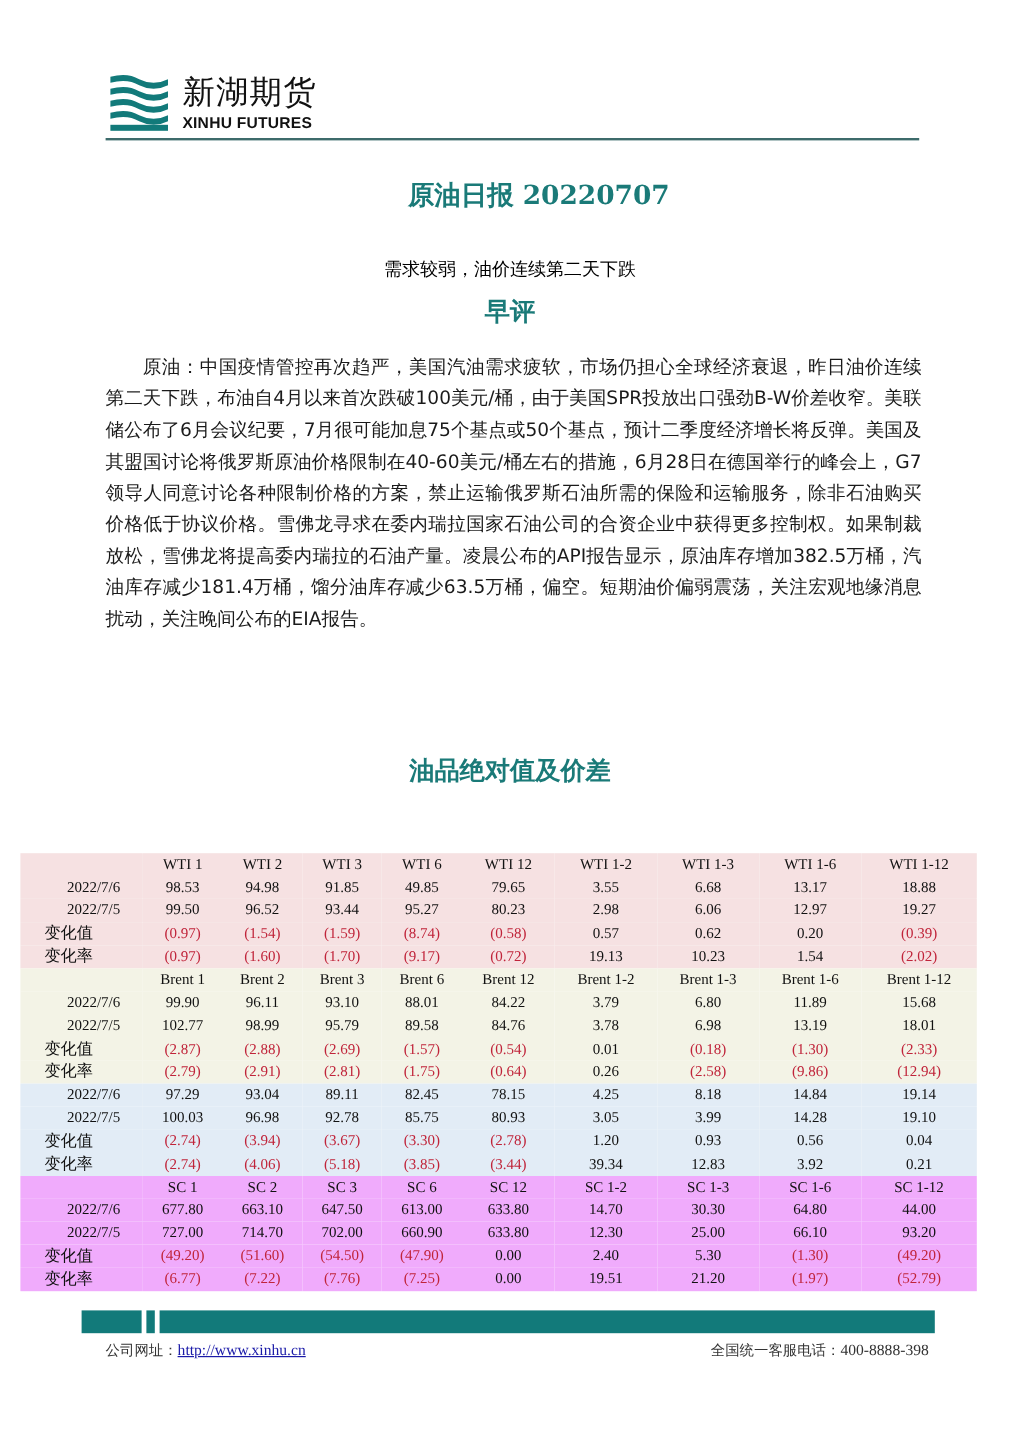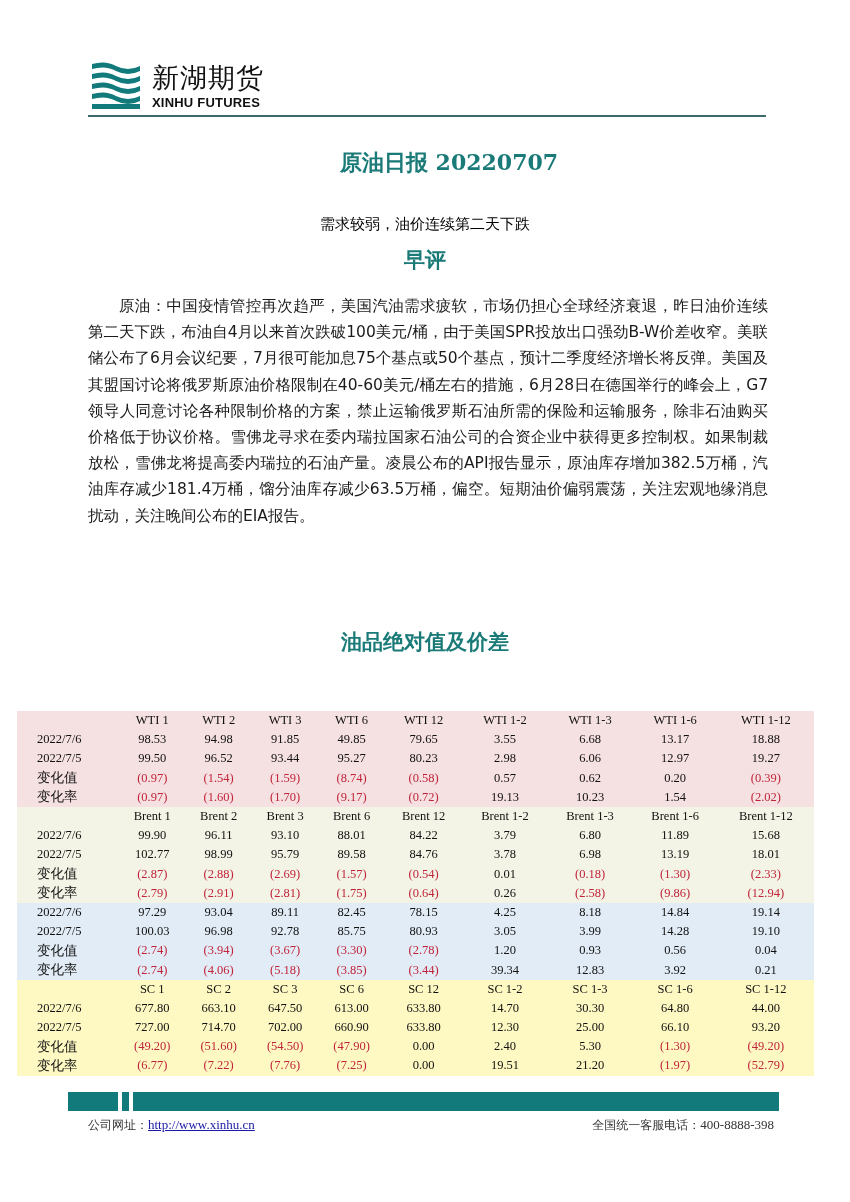--- a/index.html
+++ b/index.html
@@ -19,26 +19,26 @@
   .section-h { position: absolute; left: 0; width: 850px; text-align: center; font-size: 21px;
                font-weight: bold; color: #1a7a78; font-family: "DejaVu Sans", sans-serif; }
   .sec1 { top: 246px; }
   .sec2 { top: 628px; }
   .body-text { position: absolute; left: 88px; top: 293px; width: 680px; font-size: 15.5px;
                line-height: 26.2px; text-indent: 31px; text-align: justify; color: #1a1a1a;
                font-family: "DejaVu Sans", sans-serif; }
   .tbl { position: absolute; left: 17px; top: 695px; width: 797px; border-collapse: collapse;
          font-family: "Liberation Serif", serif; font-size: 12.5px; margin-top: 16px; }
   .tbl td { height: 19.2px; padding: 0; text-align: center; white-space: nowrap; }
-  .tbl td.lbl { text-align: left; padding-left: 20px; width: 82px; }
+  .tbl td.lbl { text-align: center; padding-left: 20px; width: 82px; }
   .tbl td.lbl-cn { font-family: "DejaVu Sans", sans-serif; font-size: 13.5px; padding-left: 20px; text-align: left; }
   .b-wti td { background: #f6e1e2; }
   .b-brent td { background: #f3f3e6; }
   .b-oman td { background: #e2ecf6; }
-  .b-sc td { background: #fef9c3; }
+  .b-sc td { background: #f0abfc; }
   .neg { color: #c0243a; }
   .footer-bar { position: absolute; top: 1092px; height: 19px; background: #127a7a; }
   .footer-left { position: absolute; left: 88px; top: 1117px; font-size: 12px; color: #333;
                  font-family: "DejaVu Sans", sans-serif; }
   .footer-left a { color: #1a1aa8; text-decoration: underline; font-family: "Liberation Serif", serif; font-size: 13px; }
   .footer-right { position: absolute; right: 76px; top: 1117px; font-size: 12px; color: #333;
                   font-family: "DejaVu Sans", sans-serif; }
   .footer-right .num { font-family: "Liberation Serif", serif; font-size: 13px; }
 </style>
 </head>

